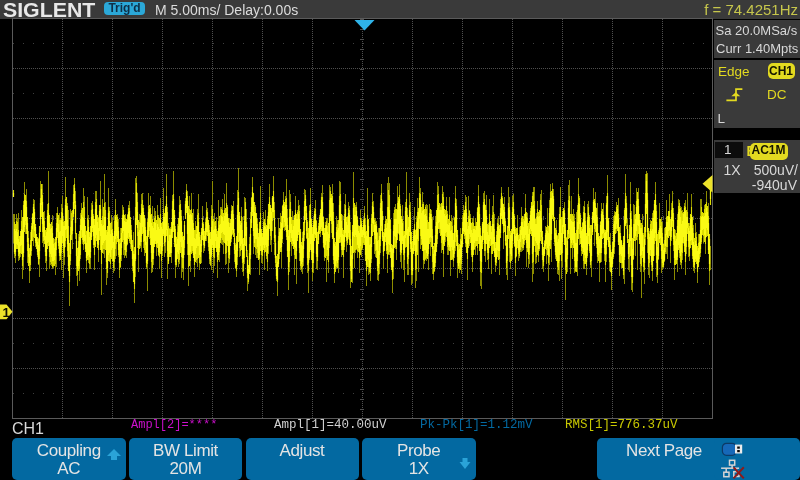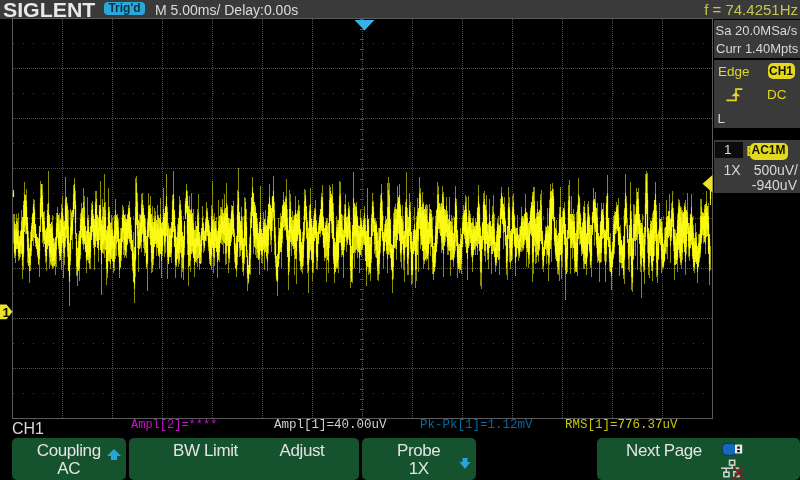--- a/index.html
+++ b/index.html
@@ -10,21 +10,21 @@
 #logo{position:absolute;left:3px;top:-1px;font-size:20px;font-weight:bold;color:#e8e8e8;
   letter-spacing:0px;transform:scaleX(1.065);transform-origin:left top;}
 #trigd{position:absolute;left:104px;top:2px;width:41px;height:13px;background:#2ba8d8;
   border-radius:4px;color:#0e3048;font-size:12px;font-weight:bold;text-align:center;line-height:13px;}
 #mtime{position:absolute;left:155px;top:2px;font-size:14px;color:#dcdcdc;}
 #freq{position:absolute;right:2px;top:0.5px;font-size:15px;color:#c6c64c;}
 .sbox{position:absolute;left:713.5px;width:86.5px;background:#3a3a3a;}
 .yel{color:#e3da20;}
 .wht{color:#d8d8d8;}
 #meas{font-family:"Liberation Mono",monospace;font-size:12.5px;}
-.btn{position:absolute;top:437.5px;height:42px;background:#14532d;border-radius:5px;
+.btn{position:absolute;top:437.5px;height:42px;background:#0369a1;border-radius:5px;
   color:#e4e4e4;font-size:17px;letter-spacing:-0.4px;text-align:center;}
 .btn .l1{margin-top:4px;line-height:18.5px;}
 .btn .l2{line-height:18.5px;}
 .pill{position:absolute;background:#e3da20;border-radius:5px;color:#151500;
   font-weight:bold;font-size:12px;text-align:center;}
 </style></head>
 <body>
 <div id="wrap">
 <div id="topbar"></div>
 <div id="logo">SIGLENT</div>
@@ -105,22 +105,23 @@
 <div id="meas">
   <div class="abs" style="left:131px;top:418px;color:#cc10cc;font-size:12px;">Ampl[2]=****</div>
   <div class="abs" style="left:274px;top:418px;color:#d0d0d0;">Ampl[1]=40.00uV</div>
   <div class="abs" style="left:420px;top:418px;color:#0369a1;">Pk-Pk[1]=1.12mV</div>
   <div class="abs" style="left:565px;top:418px;color:#c8c800;">RMS[1]=776.37uV</div>
 </div>
 <div class="btn" style="left:12px;width:113.5px;">
       <div class="l1">Coupling</div>
       <div class="l2">AC</div>
     </div>
-<div class="btn" style="left:129px;width:113px;padding-left:20px;">
+<div class="btn" style="left:129px;width:113px;">
       <div class="l1">BW Limit</div>
+      <div class="l2">20M</div>
     </div>
 <div class="btn" style="left:245.5px;width:113px;">
       <div class="l1">Adjust</div>
     </div>
 <div class="btn" style="left:362px;width:113.5px;">
       <div class="l1">Probe</div>
       <div class="l2">1X</div>
     </div>
 <div class="btn" style="left:597px;width:134px;">
       <div class="l1">Next Page</div>

